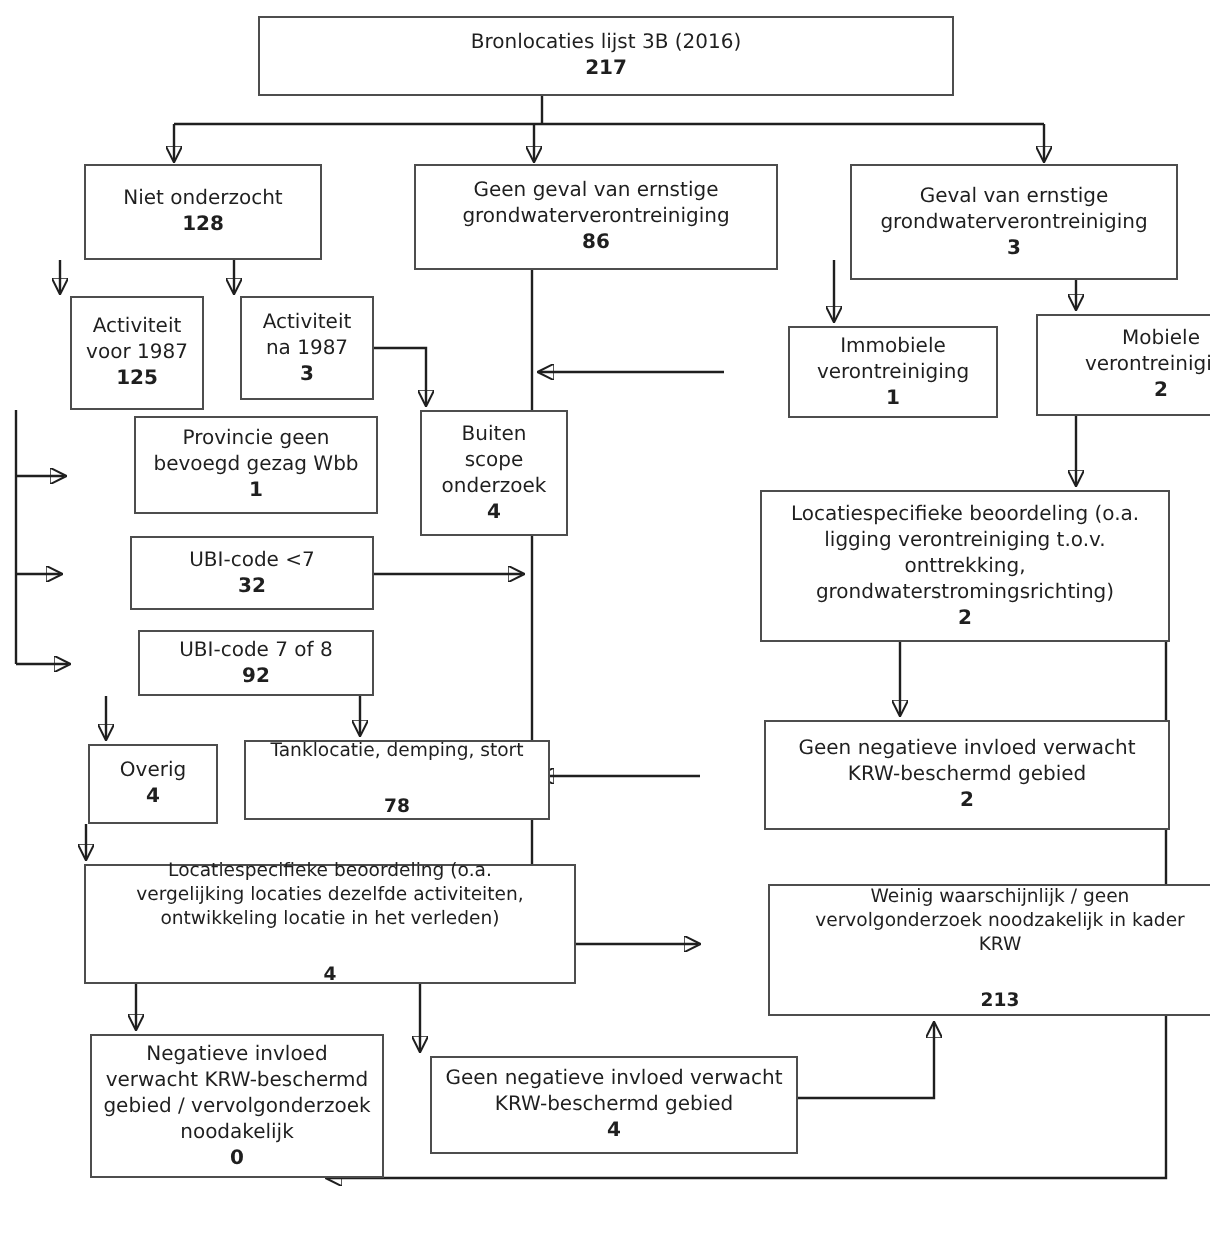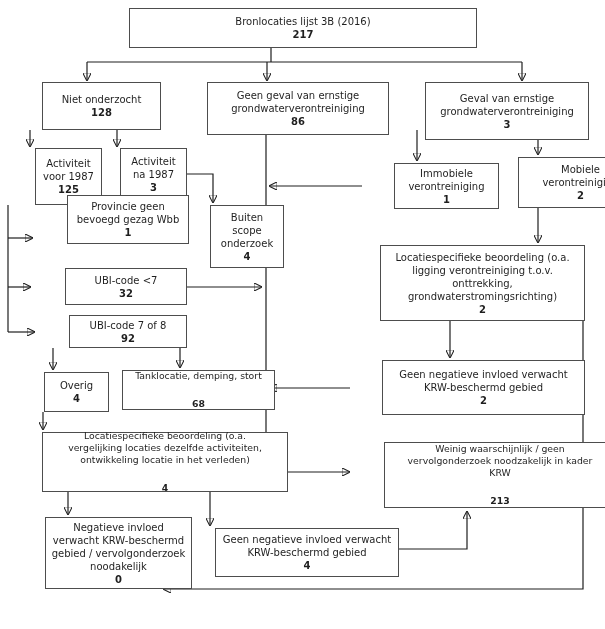--- a/index.html
+++ b/index.html
@@ -99,21 +99,21 @@
 verontreiniging</span>
     <span class="cnt">1</span>
   </div>
 
   <div class="node" style="left:486px;top:157px;width:125px;height:51px">
     <span class="lbl">Mobiele
 verontreiniging</span>
     <span class="cnt">2</span>
   </div>
 
-  <div class="node" style="left:35px;top:195px;width:122px;height:49px">
+  <div class="node" style="left:35px;top:208px;width:122px;height:49px">
     <span class="lbl">Provincie geen
 bevoegd gezag Wbb</span>
     <span class="cnt">1</span>
   </div>
 
   <div class="node" style="left:178px;top:205px;width:74px;height:63px">
     <span class="lbl">Buiten
 scope
 onderzoek</span>
     <span class="cnt">4</span>
@@ -129,21 +129,21 @@
     <span class="cnt">92</span>
   </div>
 
   <div class="node" style="left:12px;top:372px;width:65px;height:40px">
     <span class="lbl">Overig</span>
     <span class="cnt">4</span>
   </div>
 
   <div class="node small" style="left:90px;top:370px;width:153px;height:40px">
     <span class="lbl">Tanklocatie, demping, stort</span>
-    <span class="cnt">68</span>
+    <span class="cnt">78</span>
   </div>
 
   <div class="node" style="left:348px;top:245px;width:205px;height:76px">
     <span class="lbl">Locatiespecifieke beoordeling (o.a.
 ligging verontreiniging t.o.v.
 onttrekking,
 grondwaterstromingsrichting)</span>
     <span class="cnt">2</span>
   </div>
 

